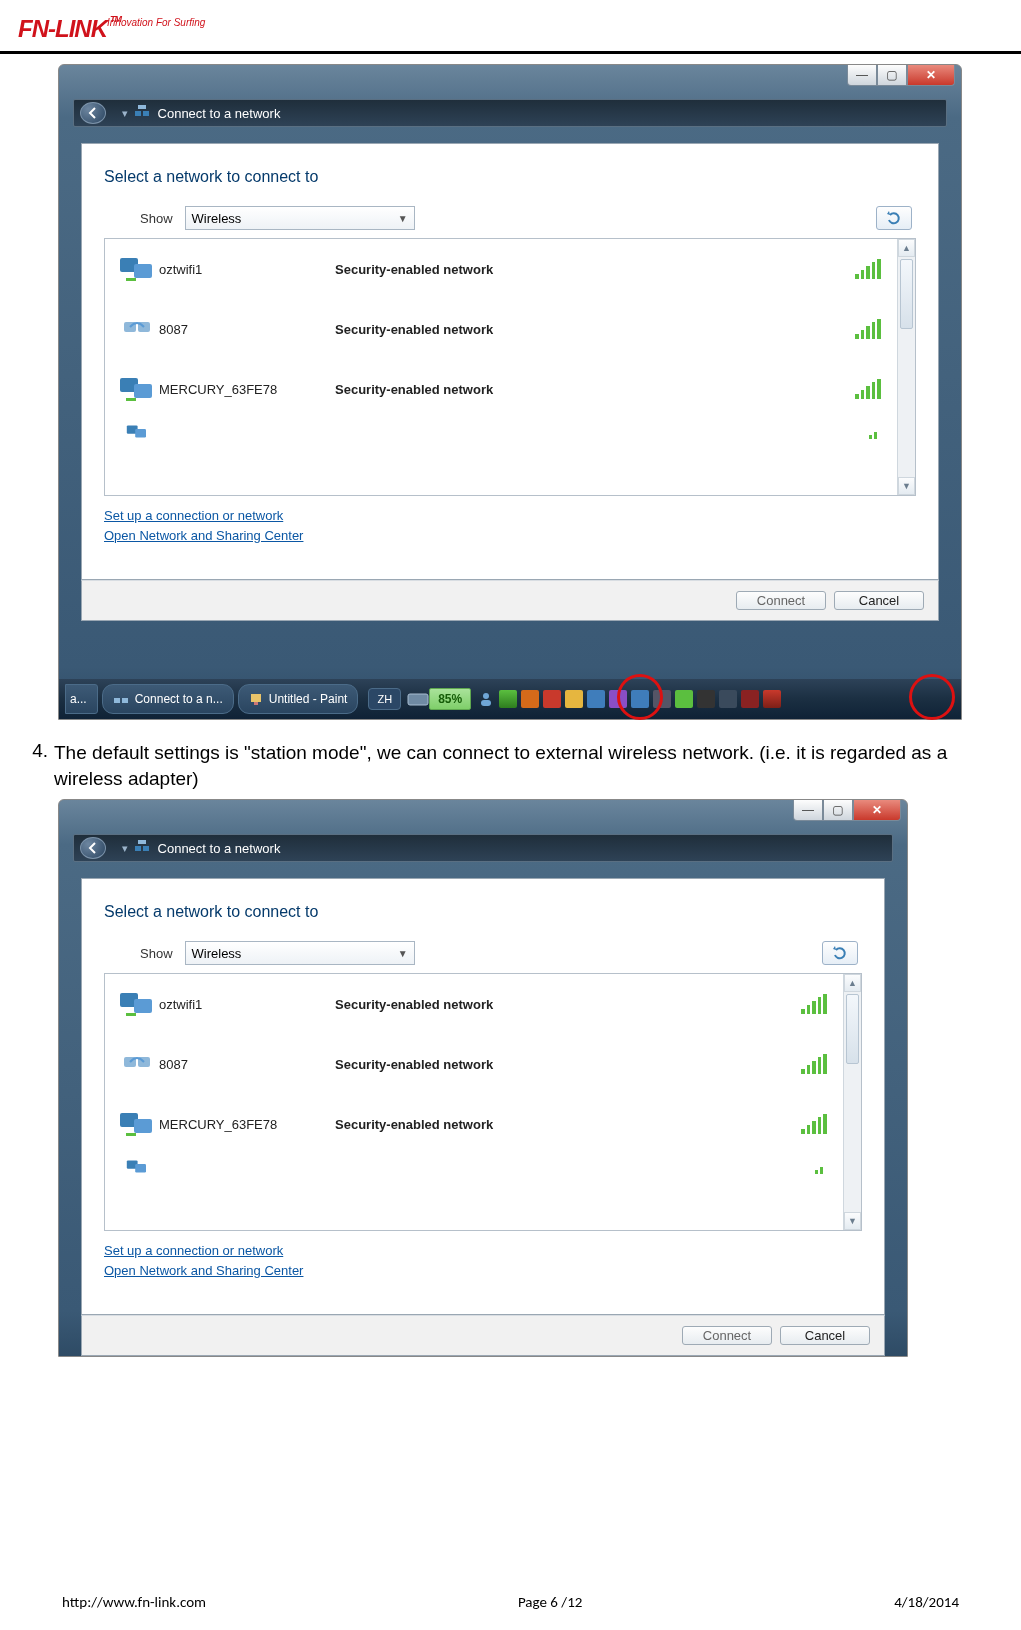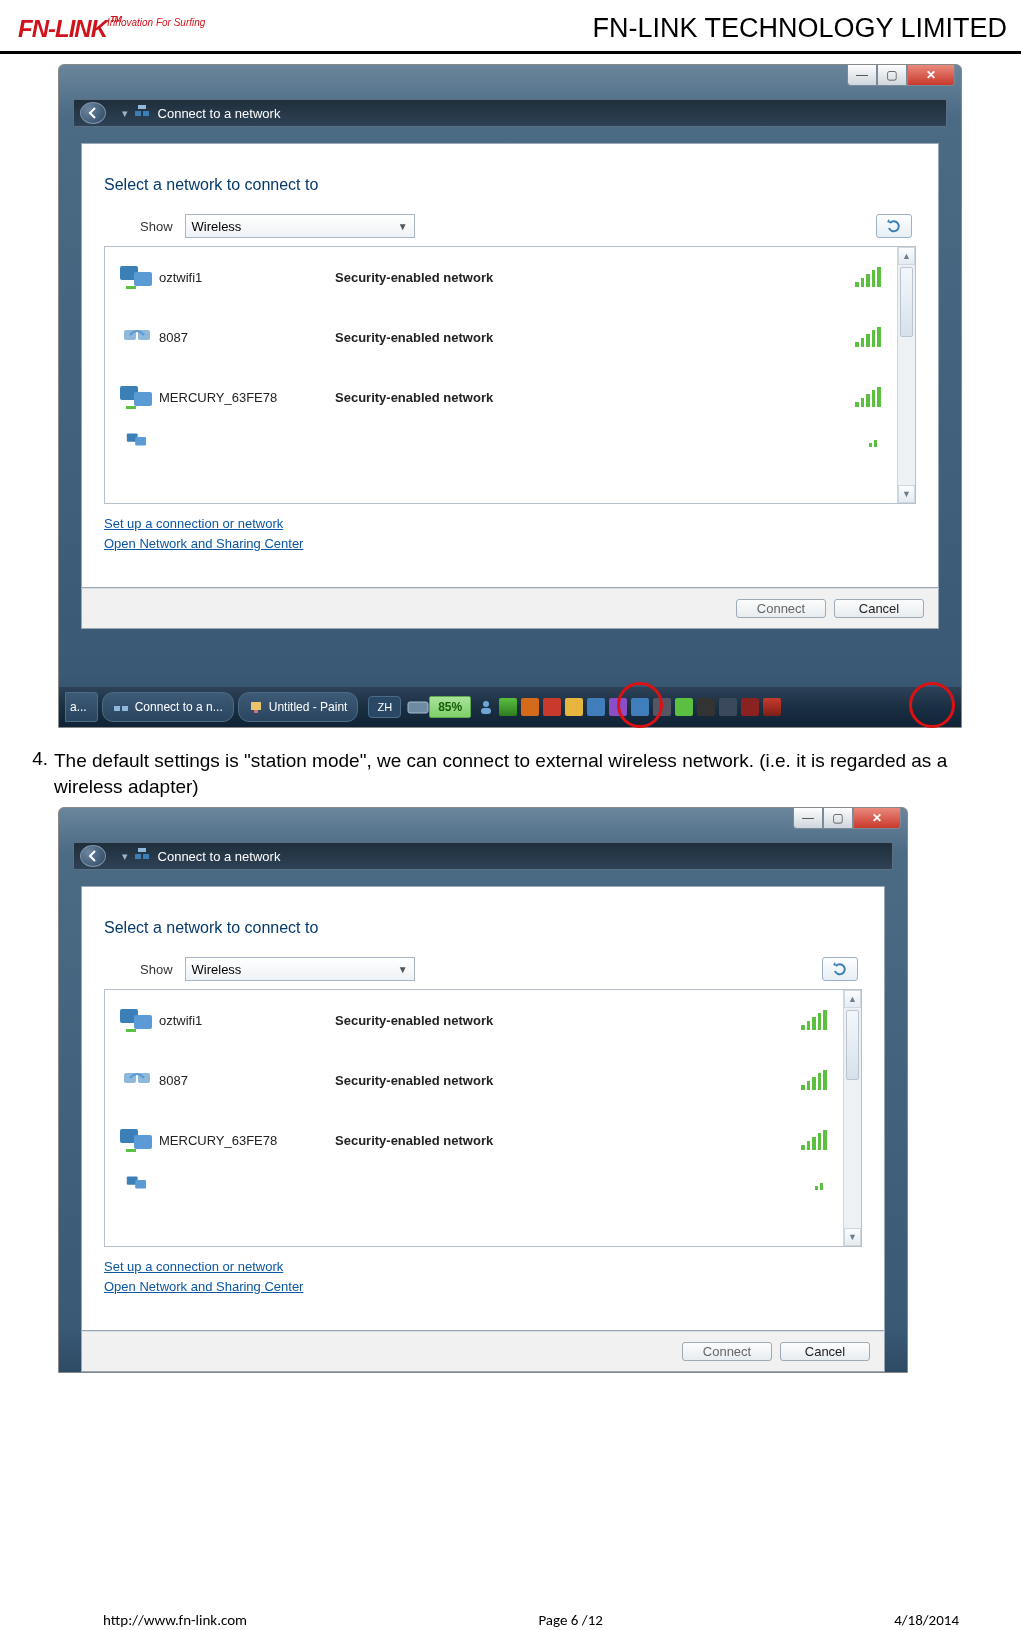--- a/index.html
+++ b/index.html
@@ -79,21 +79,21 @@
   }
   .vista-addr .chev { color: #9cb4cb; margin: 0 6px; font-size: 11px; }
   .vista-addr .net-icon {
     width: 16px; height: 16px; margin-right: 8px;
     display: inline-block;
   }
   .dialog-body {
     margin: 16px 22px 0 22px;
     background: #fff;
     border: 1px solid #9aa7b3;
-    padding: 32px 22px 10px 22px;
+    padding: 24px 22px 10px 22px;
   }
   .dialog-head {
     color: #053a6b;
     font-size: 16px;
     margin-bottom: 20px;
   }
   .show-row {
     display: flex; align-items: center; gap: 12px;
     margin-left: 36px; margin-bottom: 8px;
   }
@@ -222,39 +222,38 @@
   .red-circle.c2 { left: 850px; top: -5px; }
 
   
   .step-row { display: flex; margin: 14px 0 8px 0; font-size: 19px; font-family: Arial, sans-serif; color:#000; }
   .step-num { width: 32px; text-align: right; padding-right: 6px; }
   .step-text { flex:1; line-height:1.35; }
 
   
   .page-footer {
     position: absolute;
-    left: 0; right: 0; bottom: 1px;
+    left: 0; right: 0; bottom: 19px;
     display: flex; justify-content: space-between;
     padding: 0 62px;
     font-family: Calibri, Arial, sans-serif;
-    font-size: 15px; color: #000; margin-left: 41px;
+    font-size: 15px; color: #000;
   }
 </style>
 </head>
 <body>
 
 <div class="page-header">
   <div class="logo-block">
     <span class="logo-text">
       <span>FN-LINK</span>
       <span class="tm">TM</span>
     </span>
     <span class="logo-sub">Innovation For Surfing</span>
   </div>
-  <div class="company-title">FN-LINK TECHNOLOGY LIMITED</div>
 </div>
 
 <div class="content">
 
   <div class="screenshot-wrap">
     <div class="vista-window">
       <div class="vista-titlebar-btns">
         <div class="tb-btn min">—</div>
         <div class="tb-btn">▢</div>
         <div class="tb-btn close">✕</div>

